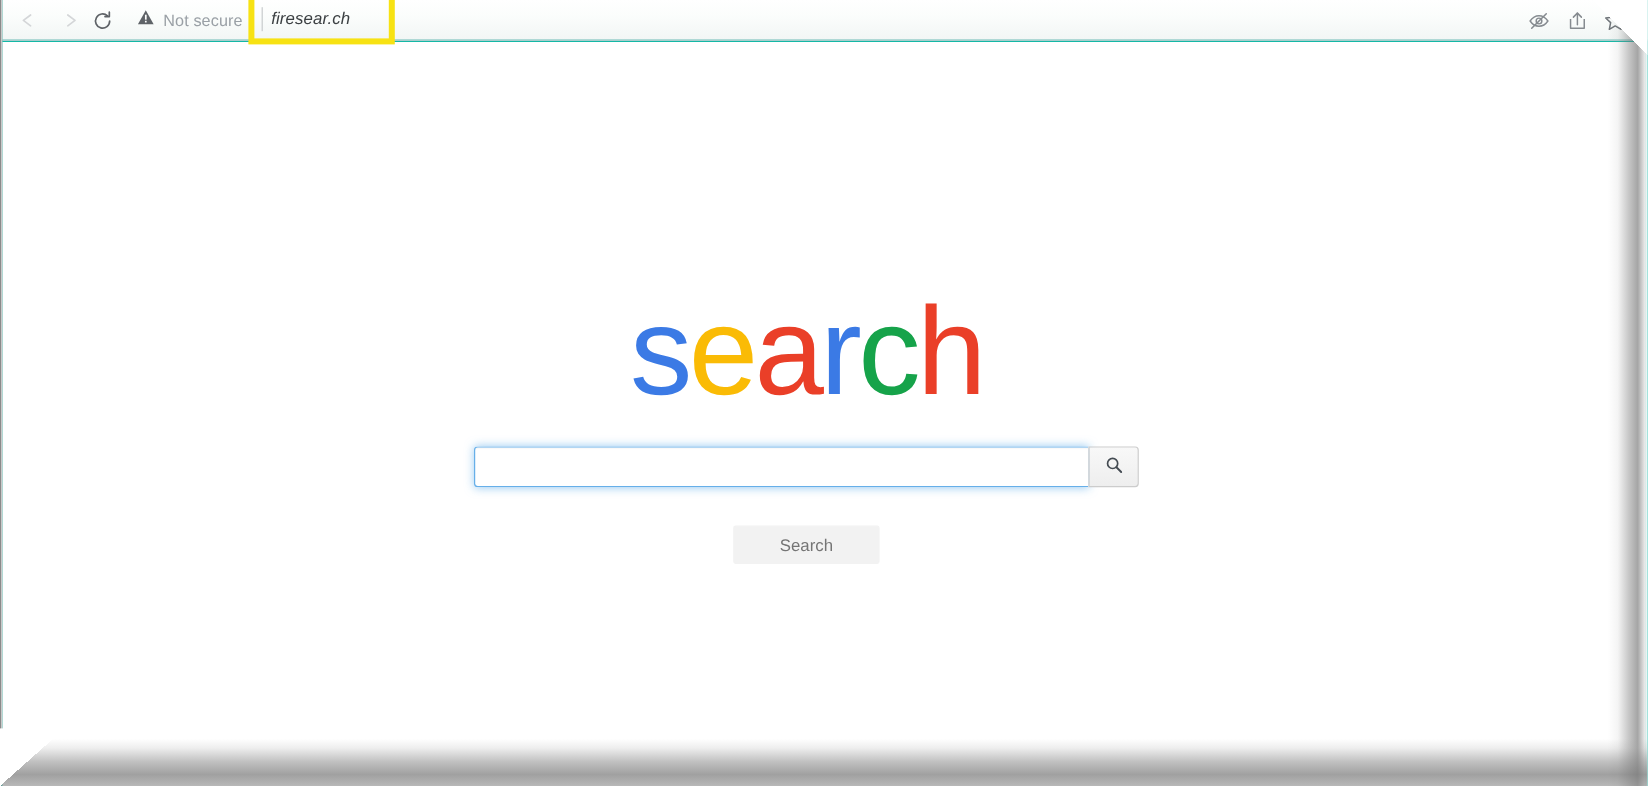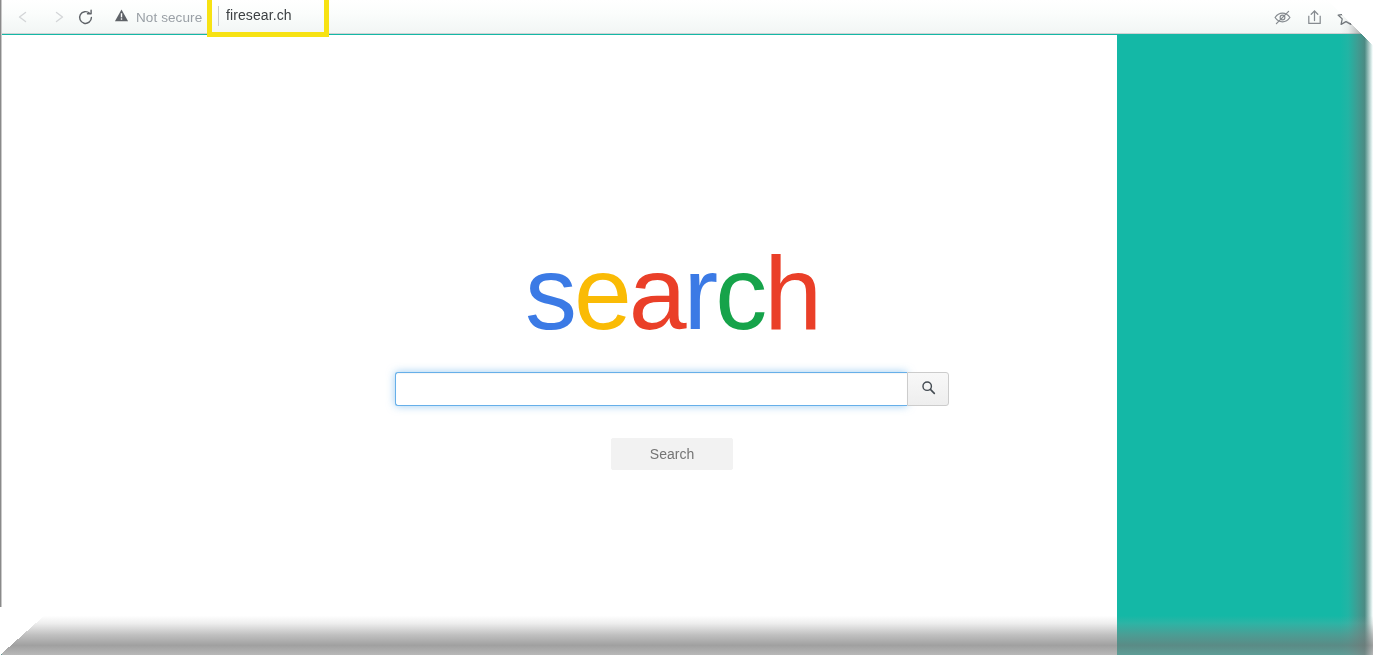--- a/index.html
+++ b/index.html
@@ -131,20 +131,21 @@
     background: #c8cbcd;
   }
 
   #omnibox-url {
     position: absolute;
     left: 224px; top: 7px;
     font-size: 14px;
     color: #3c4043;
     white-space: nowrap;
     letter-spacing: .1px;
+    font-style: italic;
   }
 
   
   #url-highlight {
     position: absolute;
     left: 205px; top: -5px;
     width: 122px; height: 42px;
     border: 5px solid #f7e213;
     box-sizing: border-box;
     background: transparent;
@@ -162,21 +163,21 @@
     justify-content: center;
   }
   #icon-eye   { left: 1268px; }
   #icon-share { left: 1300px; }
   #icon-star  { left: 1332px; }
 
   
   #page {
     position: absolute;
     left: 2px; top: 35px;
-    width: 1115px;
+    width: 1369px;
     height: 620px;
     background: #ffffff;
     z-index: 10;
   }
 
   #logo {
     position: absolute;
     left: 0; top: 206px;
     width: 1340px;
     text-align: center;

